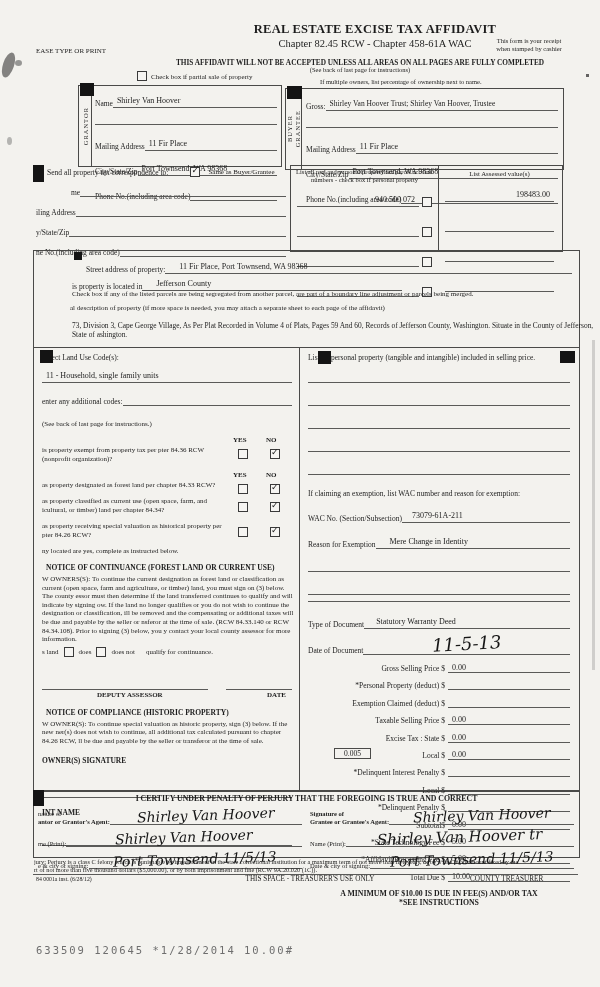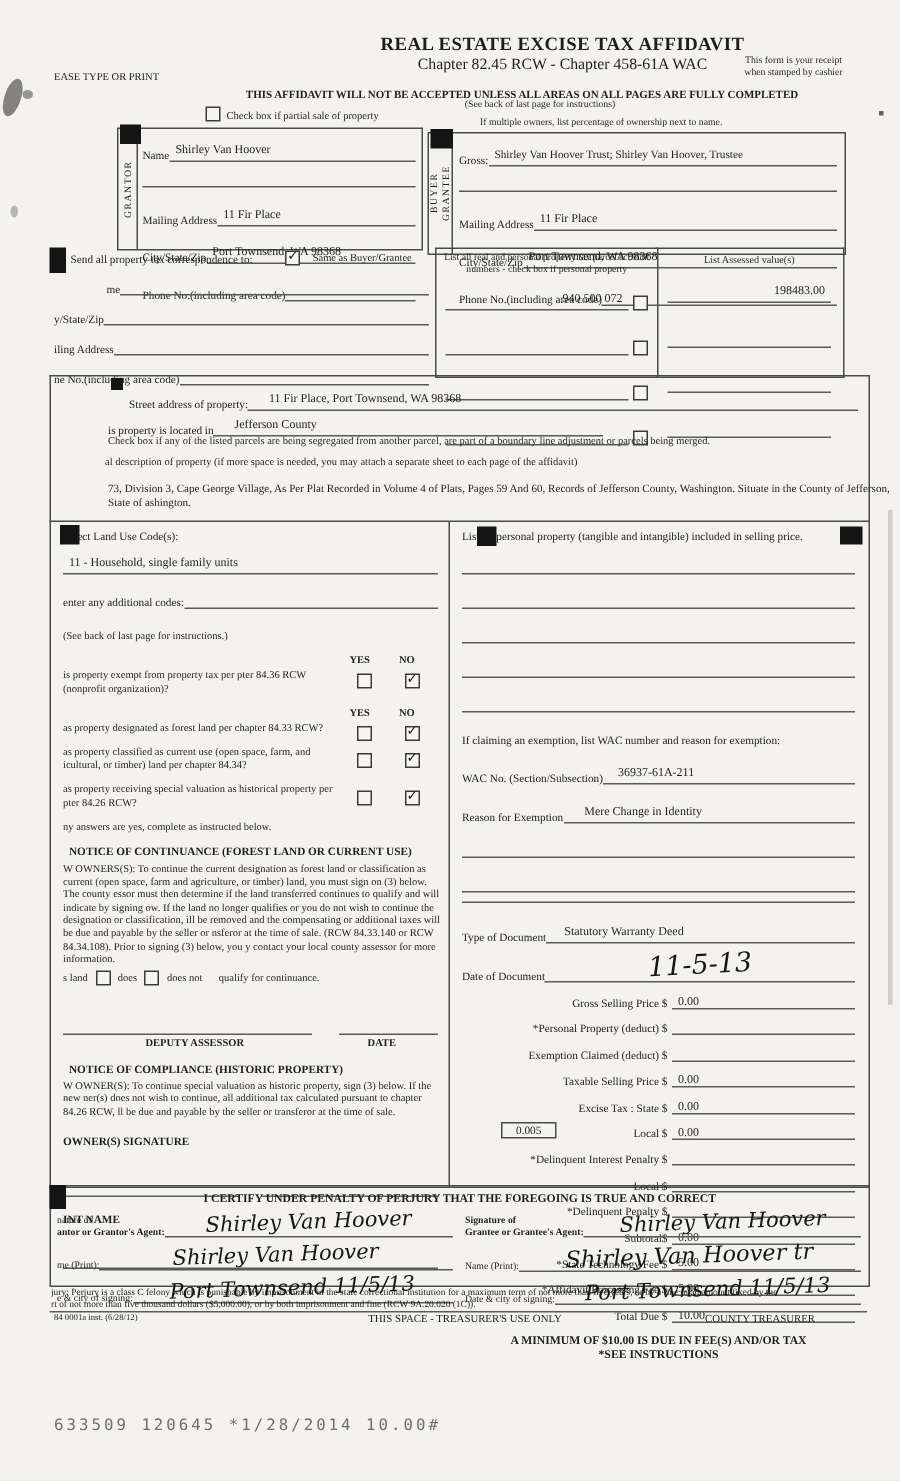--- a/index.html
+++ b/index.html
@@ -59,21 +59,21 @@
 
   <div class="abs ctr" style="left:180px;top:22px;width:390px;">
     <div class="b" style="font-size:12.5px;letter-spacing:.3px;">REAL ESTATE EXCISE TAX AFFIDAVIT</div>
     <div style="font-size:10.5px;margin-top:1px;">Chapter 82.45 RCW - Chapter 458-61A WAC</div>
   </div>
   <div class="abs ctr" style="left:478px;top:37px;width:102px;font-size:6.5px;line-height:8px;">
     <div>This form is your receipt</div>
     <div>when stamped by cashier</div>
   </div>
 
-  <div class="abs b ctr" style="left:128px;top:58px;width:440px;font-size:7.3px;">THIS AFFIDAVIT WILL NOT BE ACCEPTED UNLESS ALL AREAS ON ALL PAGES ARE FULLY COMPLETED</div>
+  <div class="abs b ctr" style="left:140px;top:58px;width:440px;font-size:7.3px;">THIS AFFIDAVIT WILL NOT BE ACCEPTED UNLESS ALL AREAS ON ALL PAGES ARE FULLY COMPLETED</div>
   <div class="abs ctr" style="left:230px;top:66px;width:260px;font-size:6.5px;">(See back of last page for instructions)</div>
 
   <div class="abs row" style="left:137px;top:71px;gap:4px;">
     <span class="cb"></span>
     <span class="sm">Check box if partial sale of property</span>
   </div>
   <div class="abs" style="left:320px;top:78px;font-size:6.5px;">If multiple owners, list percentage of ownership next to name.</div>
 
   <div class="box" style="left:78px;top:85px;width:202px;height:80px;">
     <div class="abs" style="left:0;top:0;width:12px;height:80px;border-right:1px solid #4a4a48;">
@@ -143,25 +143,25 @@
       <span class="cb checked" style="margin-left:14px;"></span>
       <span class="sm">Same as Buyer/Grantee</span>
     </div>
   </div>
   <div class="abs" style="left:36px;top:183px;width:250px;">
     <div class="row" style="margin-top:3px;margin-left:35px;">
         <span class="lbl">me</span>
         <span class="fill"></span>
       </div>
     <div class="row" style="margin-top:9px;">
+        <span class="lbl">iling Address</span>
+        <span class="fill"></span>
+      </div>
+    <div class="row" style="margin-top:9px;">
         <span class="lbl">y/State/Zip</span>
-        <span class="fill"></span>
-      </div>
-    <div class="row" style="margin-top:9px;">
-        <span class="lbl">iling Address</span>
         <span class="fill"></span>
       </div>
     <div class="row" style="margin-top:9px;">
         <span class="lbl">ne No.(including area code)</span>
         <span class="fill"></span>
       </div>
   </div>
 
   <div class="box" style="left:290px;top:165px;width:147px;height:85px;">
     <div class="ctr" style="font-size:6.5px;line-height:8px;padding:2px 4px;">List all real and personal property tax parcel account numbers - check box if personal property</div>
@@ -255,40 +255,40 @@
       <div class="qrow">
         <div class="qtext">as property classified as current use (open space, farm, and icultural, or timber) land per chapter 84.34?</div>
         <span class="cb cb-yes" style="top:5px;"></span>
         <span class="cb cb-no checked" style="top:5px;"></span>
       </div>
       <div class="qrow">
         <div class="qtext">as property receiving special valuation as historical property per pter 84.26 RCW?</div>
         <span class="cb cb-yes" style="top:5px;"></span>
         <span class="cb cb-no checked" style="top:5px;"></span>
       </div>
-      <div class="sm" style="margin-top:2px;">ny answers are yes, complete as instructed below.</div>
+      <div class="sm" style="margin-top:2px;">ny located are yes, complete as instructed below.</div>
 
       <div class="b" style="font-size:7.5px;margin:8px 0 3px 4px;">NOTICE OF CONTINUANCE (FOREST LAND OR CURRENT USE)</div>
       <div class="para" style="width:252px;">W OWNERS(S):  To continue the current designation as forest land or classification as current (open space, farm and agriculture, or timber) land, you must sign on (3) below. The county essor must then determine if the land transferred continues to qualify and will indicate by signing ow. If the land no longer qualifies or you do not wish to continue the designation or classification, ill be removed and the compensating or additional taxes will be due and payable by the seller or nsferor at the time of sale. (RCW 84.33.140 or RCW 84.34.108). Prior to signing (3) below, you y contact your local county assessor for more information.</div>
       <div class="row" style="margin-top:3px;gap:5px;align-items:center;">
         <span class="sm">s land</span>
         <span class="cb"></span>
         <span class="sm">does</span>
         <span class="cb"></span>
         <span class="sm">does not</span>
         <span class="sm" style="margin-left:6px;">qualify for continuance.</span>
       </div>
 
       <div class="row" style="margin-top:22px;gap:18px;">
         <span class="fill" style="flex:3;"></span>
           <span class="fill" style="flex:1.2;"></span>
       </div>
       <div class="row b" style="font-size:7px;margin-top:1px;">
         <span style="margin-left:55px;">DEPUTY ASSESSOR</span>
-        <span style="margin-left:auto;margin-right:28px;padding-left:22px;">DATE</span>
+        <span style="margin-left:auto;margin-right:6px;padding-left:22px;">DATE</span>
       </div>
 
       <div class="b" style="font-size:7.5px;margin:9px 0 3px 4px;">NOTICE OF COMPLIANCE (HISTORIC PROPERTY)</div>
       <div class="para" style="width:250px;">W OWNER(S):  To continue special valuation as historic property, sign (3) below. If the new ner(s) does not wish to continue, all additional tax calculated pursuant to chapter 84.26 RCW, ll be due and payable by the seller or transferor at the time of sale.</div>
 
       <div class="b" style="font-size:7.5px;margin-top:10px;">OWNER(S) SIGNATURE</div>
       <div class="row" style="margin-top:22px;gap:14px;">
         <span class="fill"></span>
           <span class="fill"></span>
       </div>
@@ -312,21 +312,21 @@
       <div class="row" style="margin-top:12px;">
           <span class="fill"></span>
         </div>
       <div class="row" style="margin-top:12px;">
           <span class="fill"></span>
         </div>
 
       <div class="lbl" style="margin-top:14px;">If claiming an exemption, list WAC number and reason for exemption:</div>
       <div class="row" style="margin-top:6px;">
         <span class="lbl">WAC No. (Section/Subsection)</span>
-        <span class="fill"><span class="val" style="padding-left:10px;">36937-61A-211</span></span>
+        <span class="fill"><span class="val" style="padding-left:10px;">73079-61A-211</span></span>
       </div>
       <div class="row" style="margin-top:7px;">
         <span class="lbl">Reason for Exemption</span>
         <span class="fill"><span class="val" style="padding-left:14px;">Mere Change in Identity</span></span>
       </div>
       <div class="row" style="margin-top:12px;">
           <span class="fill"></span>
         </div>
       <div class="row" style="margin-top:12px;">
           <span class="fill"></span>

